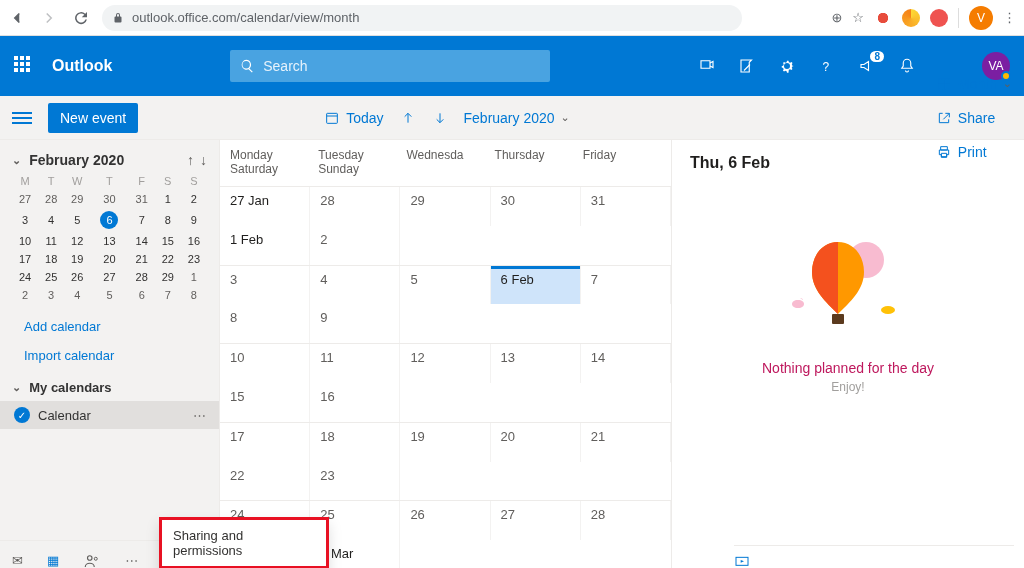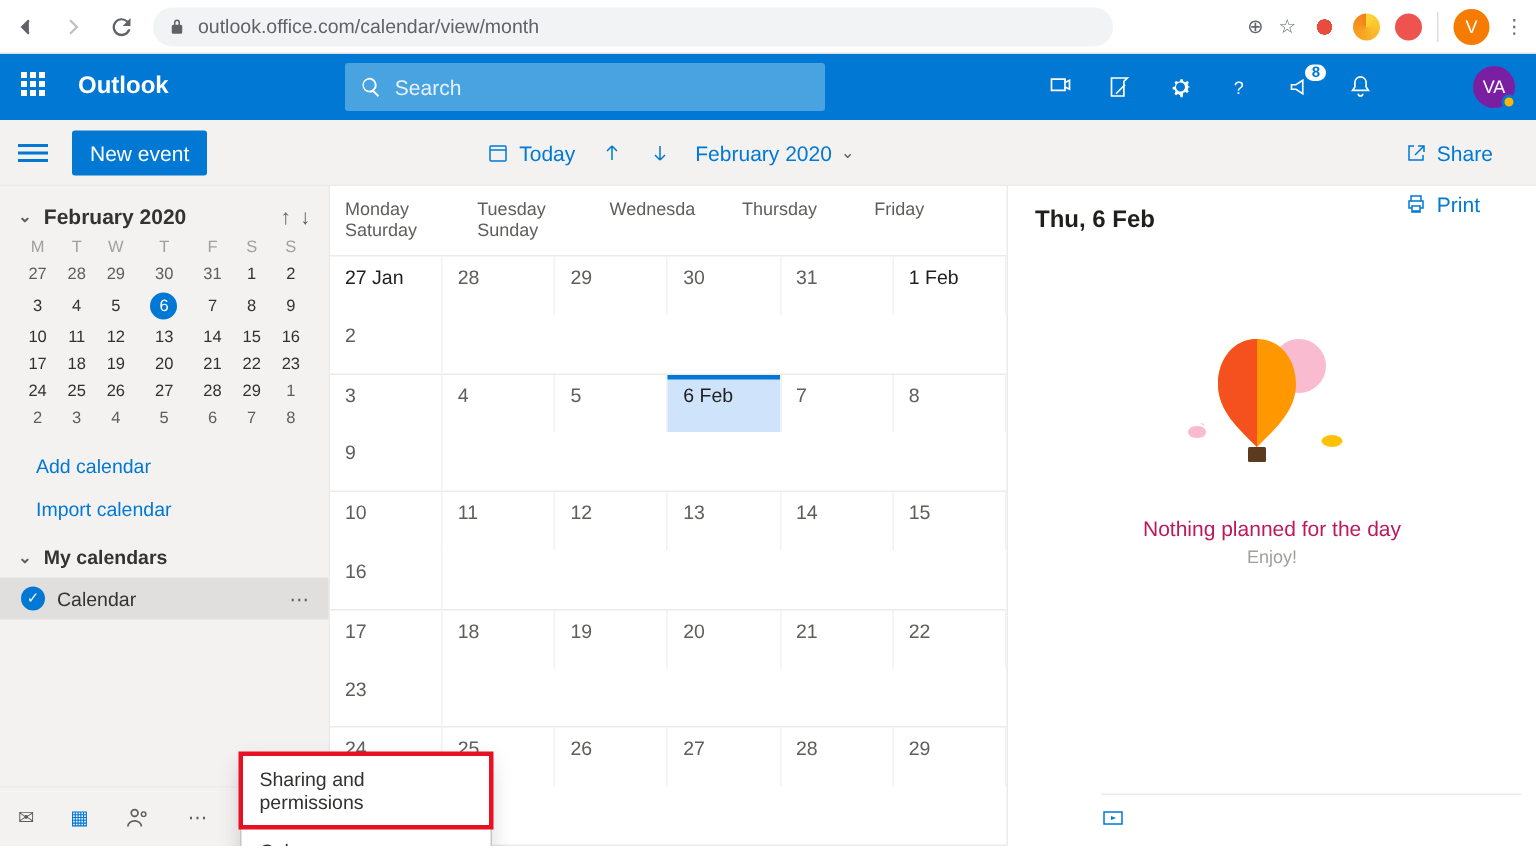--- a/index.html
+++ b/index.html
@@ -8,21 +8,21 @@
   
   .chrome-bar { height:36px; background:#fff; border-bottom:1px solid #e0e0e0; display:flex; align-items:center; padding:0 8px; gap:12px; }
   .chrome-nav { display:flex; gap:14px; align-items:center; color:#5f6368; }
   .chrome-nav .ic { width:18px; height:18px; display:flex; align-items:center; justify-content:center; }
   .url-bar { flex:1; height:26px; background:#f1f3f4; border-radius:13px; display:flex; align-items:center; padding:0 10px; color:#5f6368; font-size:13px; gap:8px; max-width:640px;}
   .chrome-right { display:flex; gap:10px; align-items:center; margin-left:auto; }
   .chrome-right .circ { width:18px; height:18px; border-radius:50%; }
   .avatar-v { width:24px;height:24px;border-radius:50%; background:#f57c00; color:#fff; font-size:12px; display:flex;align-items:center;justify-content:center; font-weight:500;}
 
   
-  .o-header { height:44px; background:#0078d4; display:flex; align-items:center; padding:0 14px; color:#fff; gap:18px; }
+  .o-header { height:60px; background:#0078d4; display:flex; align-items:center; padding:0 14px; color:#fff; gap:18px; }
   .waffle { width:20px; height:20px; display:grid; grid-template-columns:repeat(3,4px); grid-template-rows:repeat(3,4px); gap:2px; }
   .waffle span{ background:#fff; }
   .brand { font-size:16px; font-weight:600; }
   .search { flex:0 0 320px; height:32px; background:#49a3e1; border-radius:2px; display:flex; align-items:center; padding:0 10px; color:#fff; gap:8px; margin-left:100px;}
   .search input { background:transparent; border:none; color:#fff; font-size:14px; outline:none; width:100%; }
   .search input::placeholder { color:#e6f2fb; }
   .o-header .hicons { margin-left:auto; display:flex; gap:22px; align-items:center; }
   .hicons svg { width:18px; height:18px; fill:#fff; }
   .badge-wrap{position:relative;}
   .badge{position:absolute;top:-6px;right:-8px;background:#fff;color:#0078d4;border-radius:8px;font-size:10px;padding:0 4px;font-weight:600;}
@@ -55,21 +55,21 @@
   .cal-item .dot{width:16px;height:16px;border-radius:50%; background:#0078d4; display:flex;align-items:center;justify-content:center;}
   .cal-item .dot::after{content:"✓"; color:#fff; font-size:10px;}
   .more-dots{margin-left:auto; letter-spacing:1px; color:#605e5c;}
   .bottom-icons{position:absolute;bottom:0;left:0;right:0;height:40px;border-top:1px solid #edebe9;display:flex;align-items:center;gap:24px;padding:0 12px;color:#605e5c;}
   .bottom-icons .sel{color:#0078d4;}
 
   
   .grid { flex:1; display:flex; flex-direction:column; border-right:1px solid #edebe9;}
   .dow-row{ display:grid; grid-template-columns:repeat(5,1fr); padding:8px 0 10px 10px; color:#605e5c; font-size:12px; border-bottom:1px solid #edebe9;}
   .weeks{flex:1;display:grid;grid-template-rows:repeat(5,1fr);}
-  .week{display:grid;grid-template-columns:repeat(6,1fr);border-bottom:1px solid #edebe9;}
+  .week{display:grid;grid-template-columns:repeat(5,1fr);border-bottom:1px solid #edebe9;}
   .cell{border-right:1px solid #f3f2f1;padding:6px 0 0 10px;font-size:13px;color:#605e5c;position:relative;}
   .cell.bold{color:#201f1e;font-weight:400;}
   .cell.sel{background:#cfe4fa;}
   .cell.sel::before{content:"";position:absolute;top:0;left:0;right:0;height:3px;background:#0078d4;}
 
   
   .details{ width:352px; padding:14px 18px; }
   .details h3{font-size:16px; font-weight:600; color:#201f1e; margin-bottom:20px;}
   .balloon-wrap{display:flex;flex-direction:column;align-items:center;margin-top:50px;}
   .np-text{color:#be185d;font-size:14px;margin-top:18px;}

